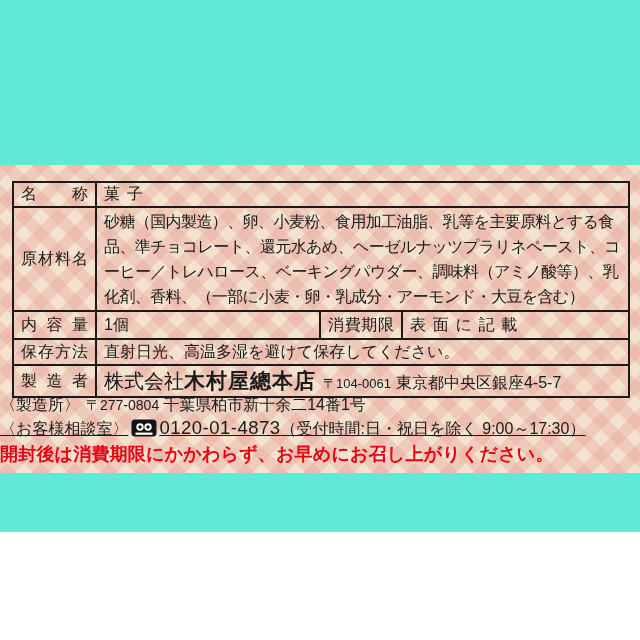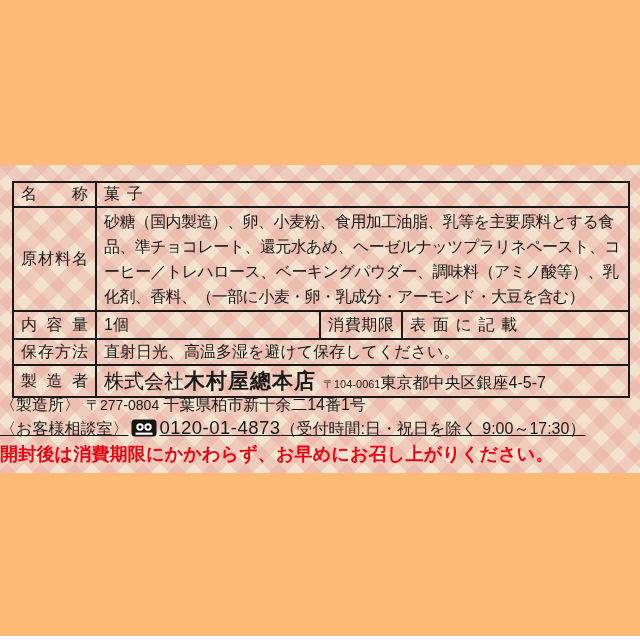--- a/index.html
+++ b/index.html
@@ -1,17 +1,17 @@
 <!DOCTYPE html>
 <html><head>
 <meta charset="utf-8">
 <style>
   html,body{margin:0;padding:0;}
   body{font-family:"Liberation Sans","DejaVu Sans",sans-serif;}
-  .screen{position:relative;width:640px;height:636px;background:#fdba74;overflow:hidden;}
+  .screen{position:relative;width:640px;height:532px;background:#5eead4;overflow:hidden;}
 
   
   .band{
     position:absolute;left:0;top:165px;width:640px;height:308px;
     background-color:#f3e3ce;
     background-image:
       repeating-linear-gradient(45deg, rgba(232,164,156,0.38) 0 12px, rgba(0,0,0,0) 12px 24px),
       repeating-linear-gradient(135deg, rgba(232,164,156,0.38) 0 12px, rgba(0,0,0,0) 12px 24px);
   }
 
@@ -36,21 +36,21 @@
   td.lbl{text-align:justify;text-align-last:justify;}
   td.val{text-align:left;}
   td.spaced{letter-spacing:0.42em;}
   td.ing{
     font-size:15.5px;letter-spacing:-0.6px;line-height:25px;
     padding:1px 8px;vertical-align:middle;
   }
   td.maker-cell{padding:0 6px;white-space:nowrap;}
   .maker-prefix{font-size:20px;}
   .maker-brand{font-size:21px;font-weight:900;letter-spacing:1px;margin-right:7px;}
-  .maker-postal{font-size:11px;}
+  .maker-postal{font-size:13px;margin-right:5px;}
   .maker-address{font-size:16px;text-align:right;}
 
   .foot-line{position:absolute;width:640px;left:0;color:#1a1a1a;}
   .factory-line{top:230px;font-size:16px;}
   .factory-postal{font-size:14px;margin:0 4px 0 6px;}
   .support-line{top:252px;font-size:16px;white-space:nowrap;text-decoration:underline;}
   .support-phone{font-size:18.5px;letter-spacing:0.5px;}
   .support-hours{font-size:16px;}
   .freedial{display:inline-block;vertical-align:-3px;margin:0 2px 0 3px;}
   .warning-line{top:277px;font-size:18px;font-weight:700;color:#e60012;letter-spacing:0.2px;}

